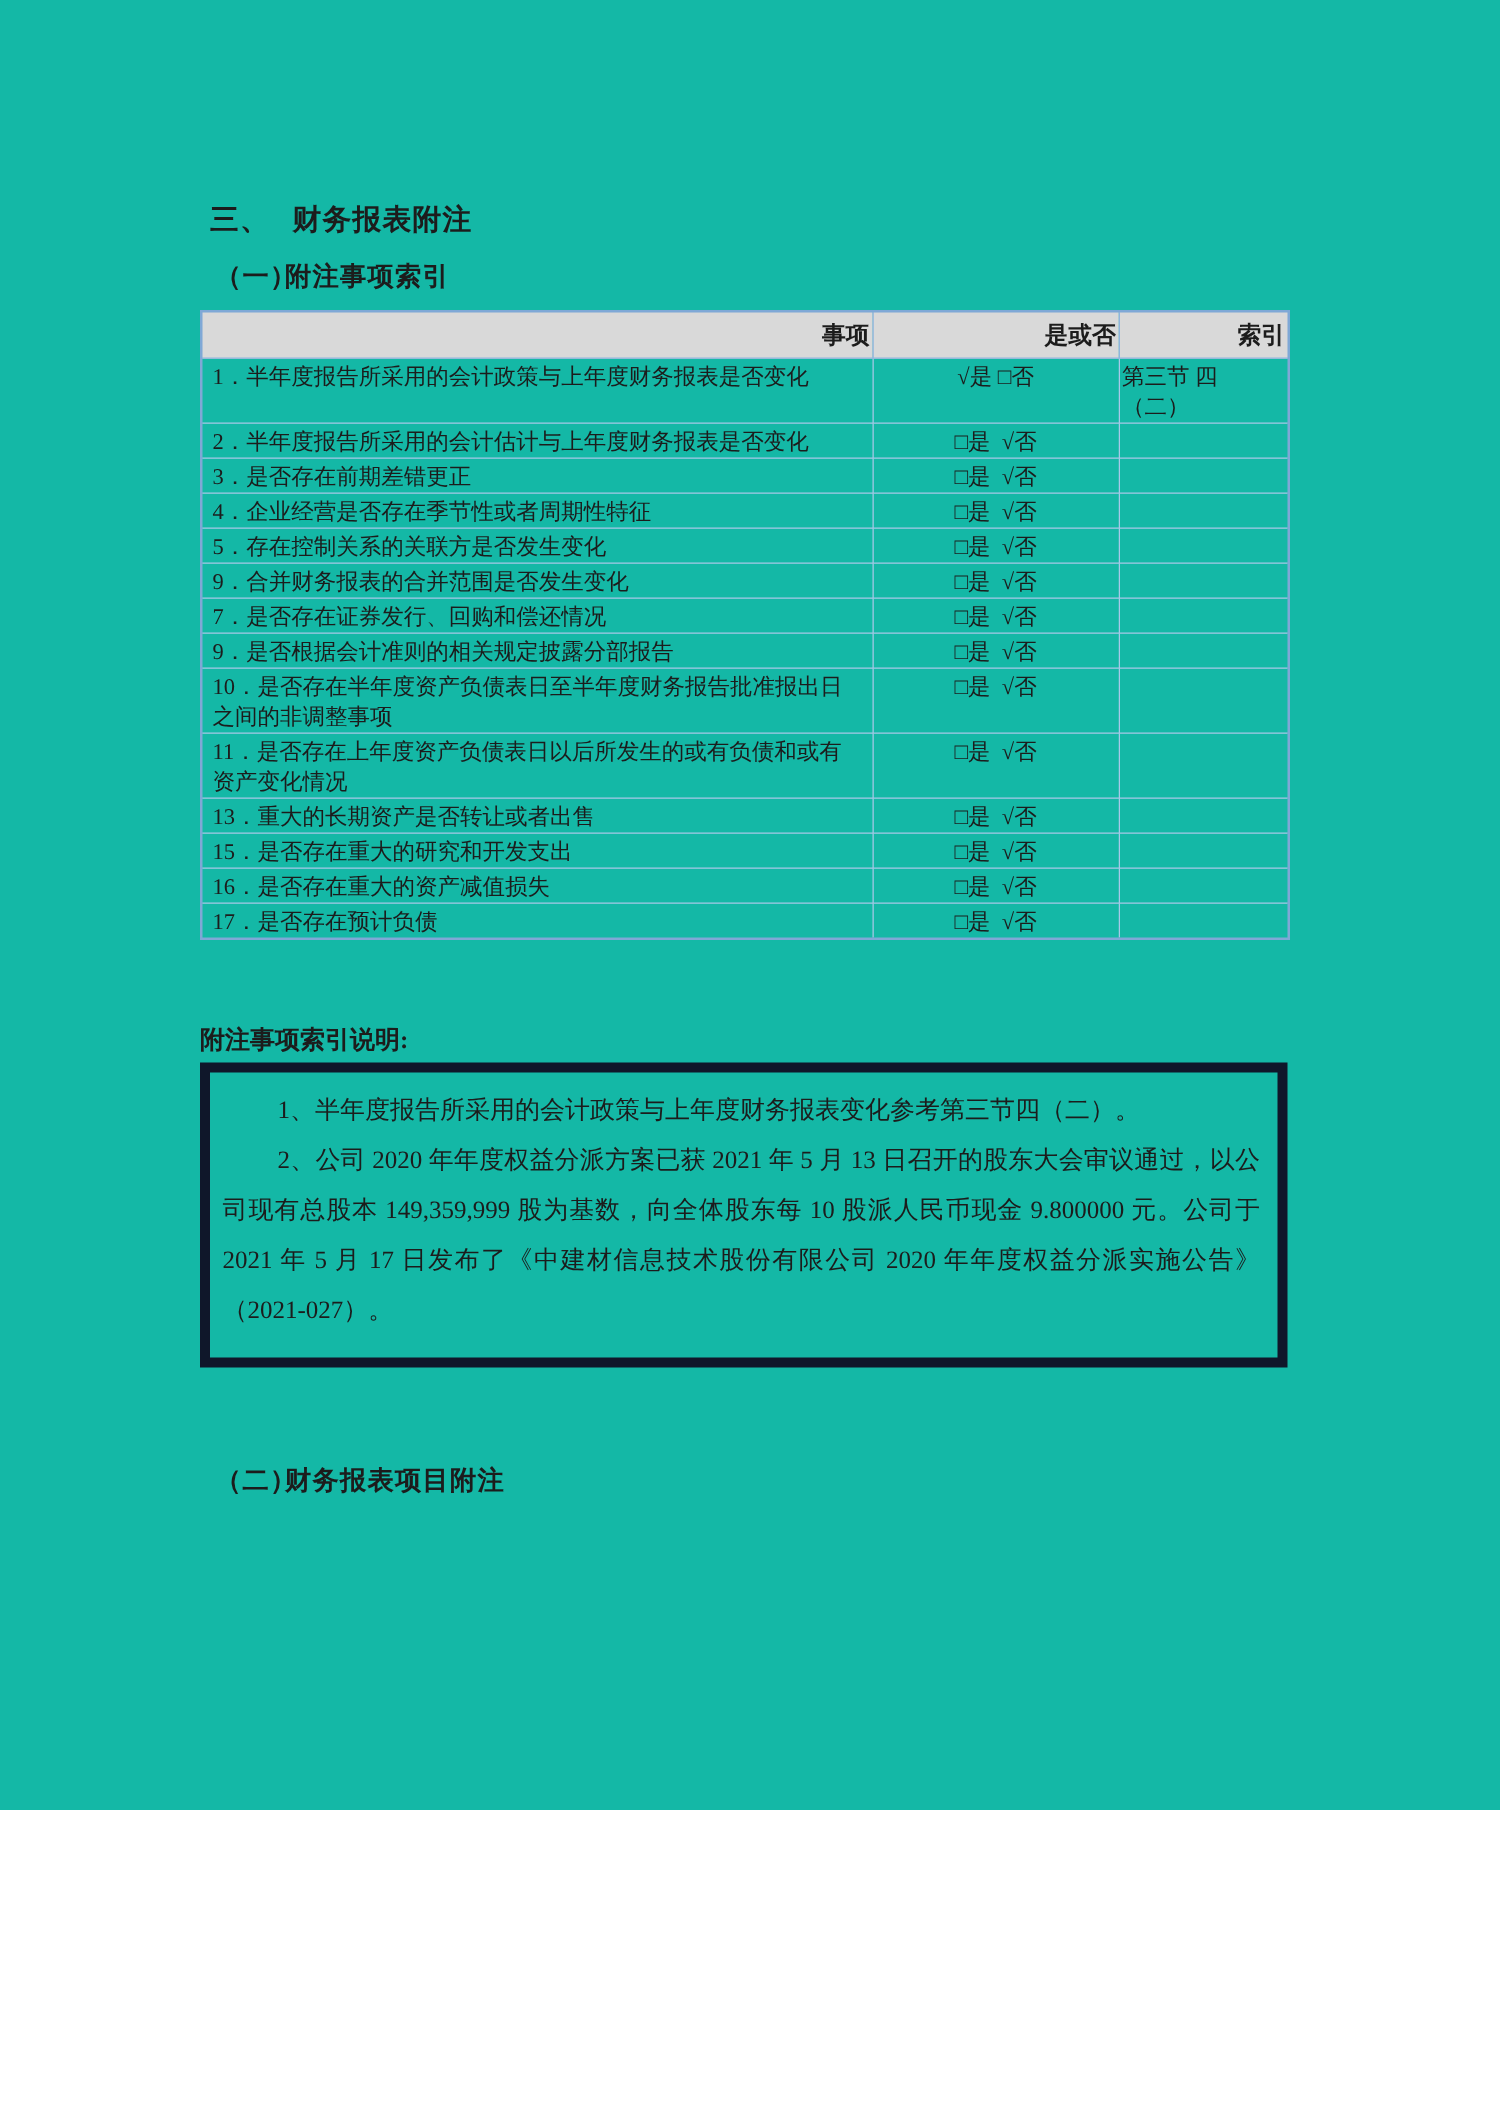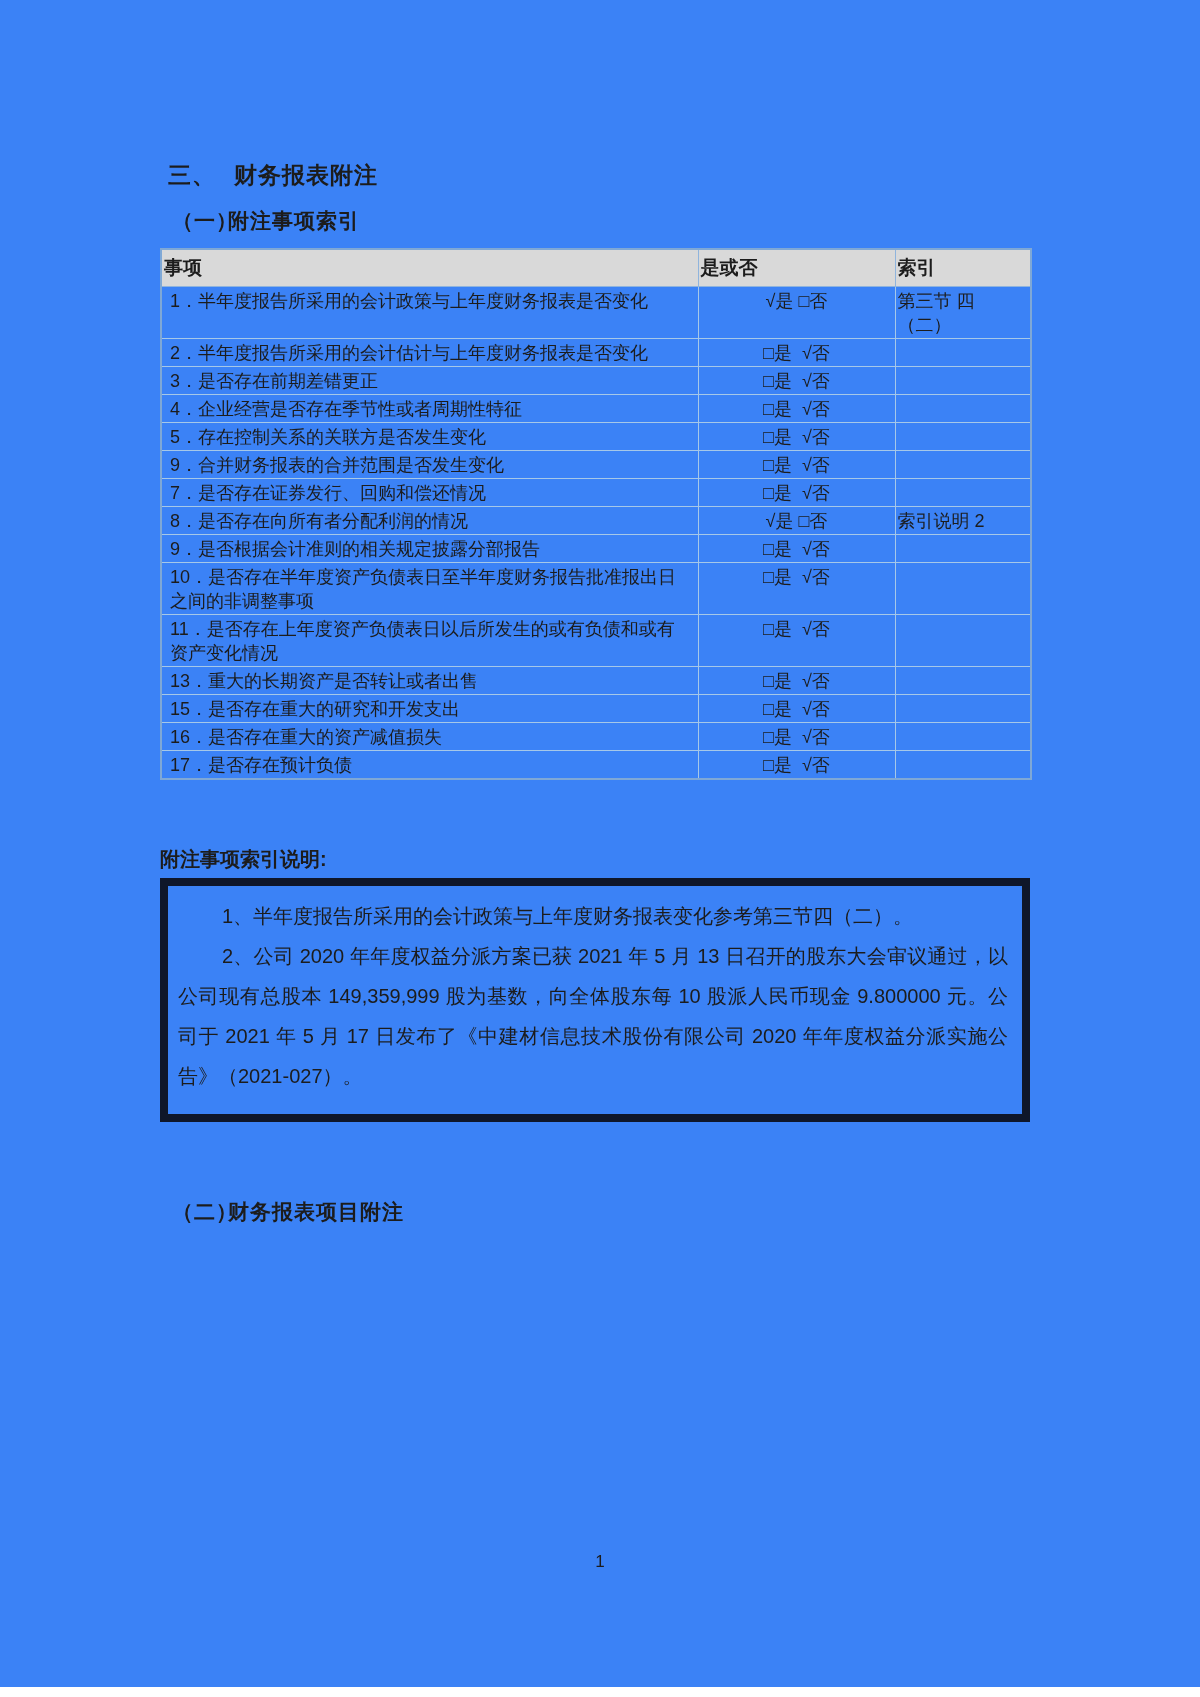--- a/index.html
+++ b/index.html
@@ -1,21 +1,21 @@
 <!DOCTYPE html>
 <html><head>
 <meta charset="utf-8">
 <style>
   * { margin:0; padding:0; box-sizing:border-box; }
   html,body { background:#ffffff; }
   .page {
     position:relative;
-    width:1200px; height:1687px;
-    background:#3b82f6;
-    font-family:Liberation Sans, sans-serif;
+    width:1200px; height:1448px;
+    background:#14b8a6;
+    font-family:Liberation Serif, serif;
     color:#1c1c1c;
     overflow:hidden;
   }
   .content { padding:160px 170px 0 160px; width:1200px; }
 
   .heading-l1 { font-size:23px; font-weight:bold; letter-spacing:1px; }
   .heading-l1 .h-num { display:inline-block; width:74px; padding-left:8px; }
   .heading-l2 { margin-top:16px; font-size:21px; font-weight:bold; letter-spacing:1px; }
   .heading-l2 .h-num { display:inline-block; width:68px; padding-left:12px; }
 
@@ -27,21 +27,21 @@
     border:2px solid #7fa8d6;
   }
   .index-table col.c1 { width:537px; }
   .index-table col.c2 { width:197px; }
   .index-table col.c3 { width:136px; }
   .index-table th {
     background:#d9d9d9;
     font-size:19px; font-weight:bold;
     padding:5px 2px;
     border:1px solid #8fb4dd;
-    text-align:left;
+    text-align:right;
   }
   .index-table td {
     font-size:18px;
     line-height:24px;
     padding:2px 8px 1px 8px;
     border:1px solid #a6c8e8;
     vertical-align:top;
     text-align:left;
     margin-left:14px;
   }
@@ -135,25 +135,20 @@
         <td class="c-ans">□是  √否</td>
         <td class="c-idx"></td>
       </tr>
 
       <tr>
         <td class="c-item">7．是否存在证券发行、回购和偿还情况</td>
         <td class="c-ans">□是  √否</td>
         <td class="c-idx"></td>
       </tr>
 
-      <tr>
-        <td class="c-item">8．是否存在向所有者分配利润的情况</td>
-        <td class="c-ans">√是 □否</td>
-        <td class="c-idx">索引说明 2</td>
-      </tr>
 
       <tr>
         <td class="c-item">9．是否根据会计准则的相关规定披露分部报告</td>
         <td class="c-ans">□是  √否</td>
         <td class="c-idx"></td>
       </tr>
 
       <tr>
         <td class="c-item">10．是否存在半年度资产负债表日至半年度财务报告批准报出日之间的非调整事项</td>
         <td class="c-ans">□是  √否</td>

